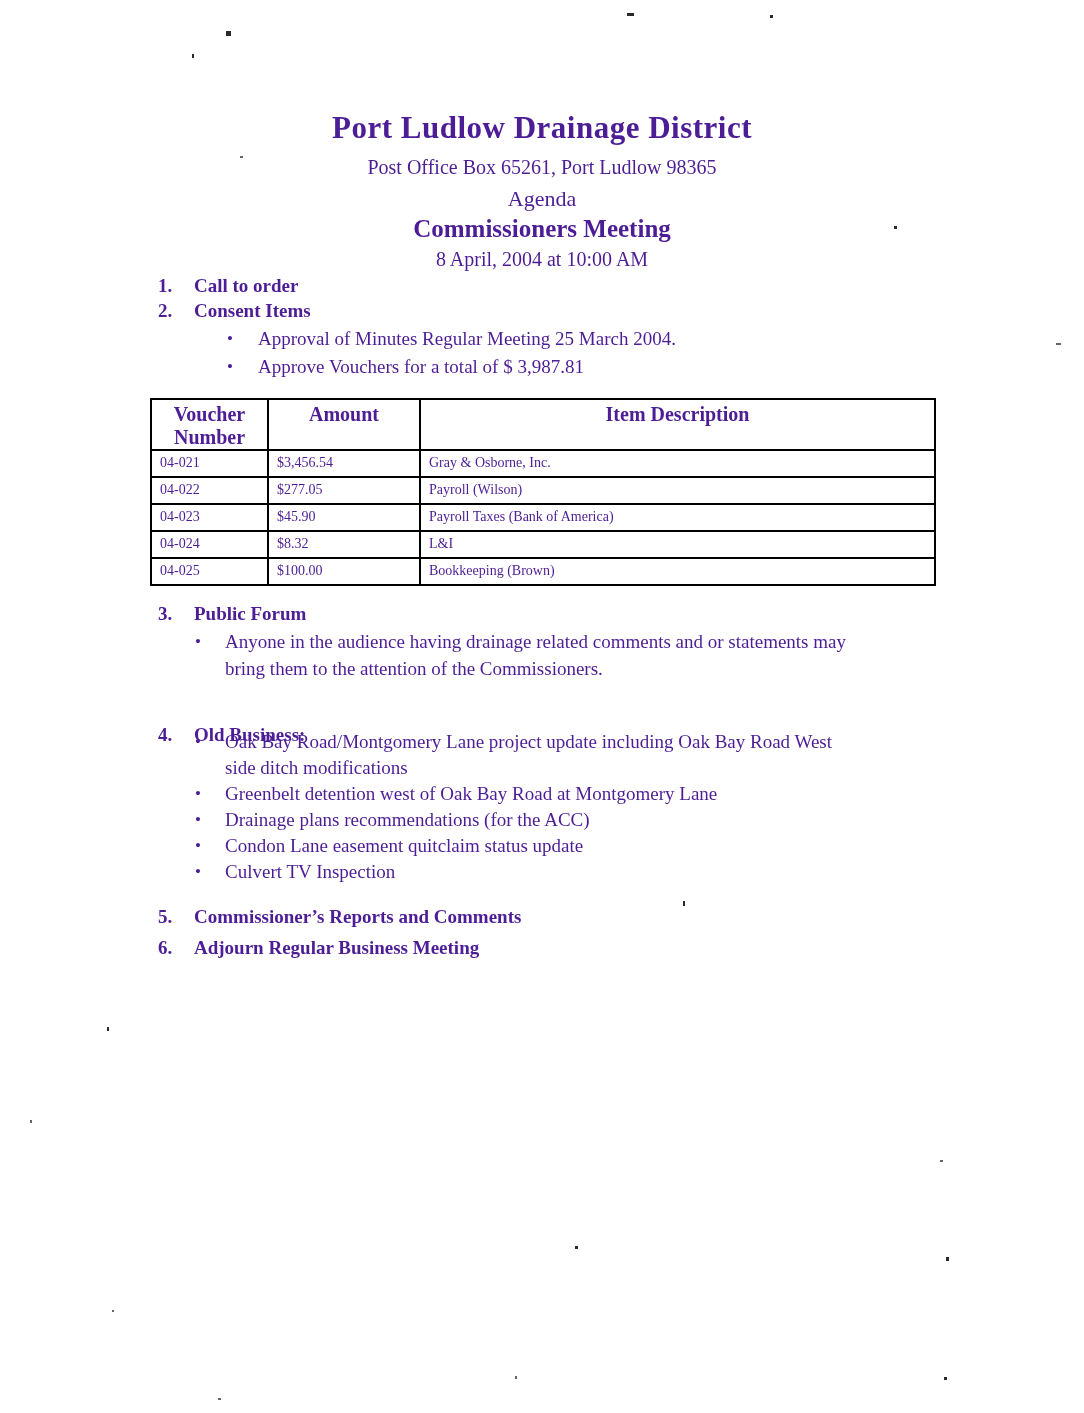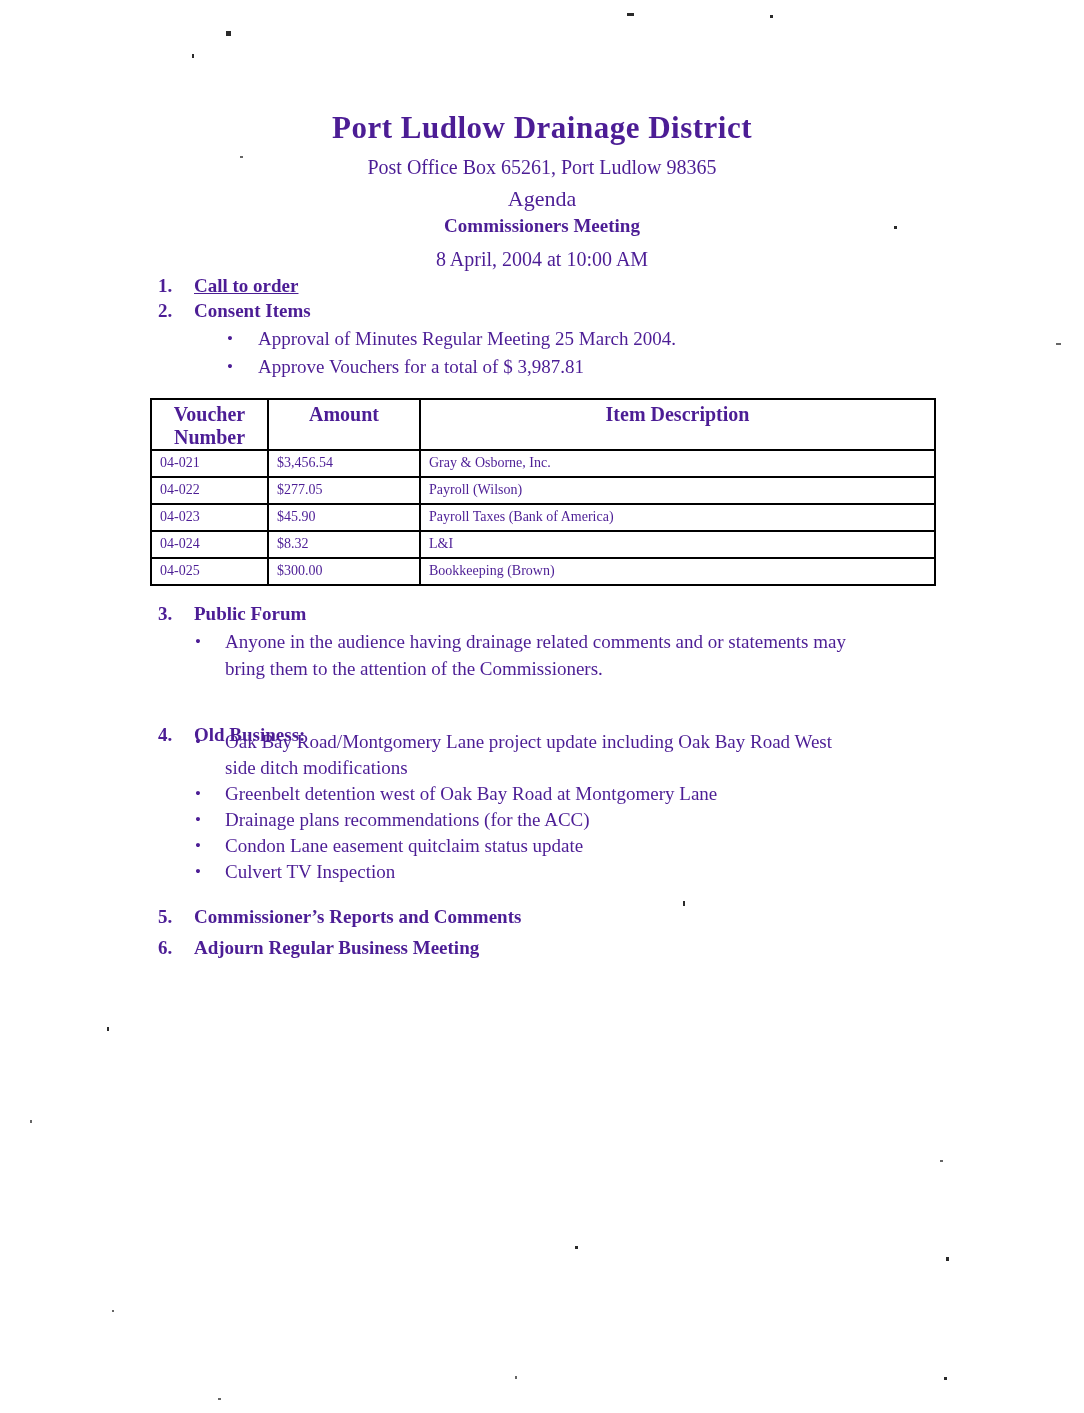--- a/index.html
+++ b/index.html
@@ -21,21 +21,21 @@
   .doc-address {
     position:absolute; top:156px; left:0; width:100%;
     text-align:center; font-size:20px; font-weight:normal;
   }
   .doc-label {
     position:absolute; top:186px; left:0; width:100%;
     text-align:center; font-size:22px; font-weight:normal;
   }
   .doc-meeting {
     position:absolute; top:215px; left:0; width:100%;
-    text-align:center; font-size:19px; font-weight:bold;
+    text-align:center; font-size:25px; font-weight:bold;
   }
   .doc-datetime {
     position:absolute; top:248px; left:0; width:100%;
     text-align:center; font-size:20px;
   }
   
   .sec {
     position:absolute; left:158px;
     font-size:19px; font-weight:bold; line-height:22px;
     white-space:nowrap;
@@ -108,21 +108,21 @@
   <div class="speck lt" style="left:515px;top:1376px;width:2px;height:3px;"></div>
   <div class="speck" style="left:944px;top:1377px;width:3px;height:3px;"></div>
   <div class="speck lt" style="left:218px;top:1398px;width:3px;height:2px;"></div>
 
   <div class="doc-title">Port Ludlow Drainage District</div>
   <div class="doc-address">Post Office Box 65261, Port Ludlow 98365</div>
   <div class="doc-label">Agenda</div>
   <div class="doc-meeting">Commissioners Meeting</div>
   <div class="doc-datetime">8 April, 2004 at 10:00 AM</div>
 
-  <div class="sec" style="top:275px;text-decoration:underline;">
+  <div class="sec" style="top:275px;">
     <span class="sec-num">1.</span><span class="sec-t">Call to order</span>
   </div>
 
   <div class="sec" style="top:300px;">
     <span class="sec-num">2.</span><span class="sec-t">Consent Items</span>
   </div>
   <div class="bullets-deep" style="top:325px;">
     <div class="bullet">
       <span class="b-dot">•</span>
       <span class="b-txt">Approval of Minutes Regular Meeting 25 March 2004.</span>
@@ -162,21 +162,21 @@
         <td>$45.90</td>
         <td>Payroll Taxes (Bank of America)</td>
       </tr>
       <tr>
         <td>04-024</td>
         <td>$8.32</td>
         <td>L&amp;I</td>
       </tr>
       <tr>
         <td>04-025</td>
-        <td>$300.00</td>
+        <td>$100.00</td>
         <td>Bookkeeping (Brown)</td>
       </tr>
     </tbody>
   </table>
 
   <div class="sec" style="top:603px;">
     <span class="sec-num">3.</span><span class="sec-t">Public Forum</span>
   </div>
   <div class="bullets-std lh27" style="top:628px;">
     <div class="bullet">

